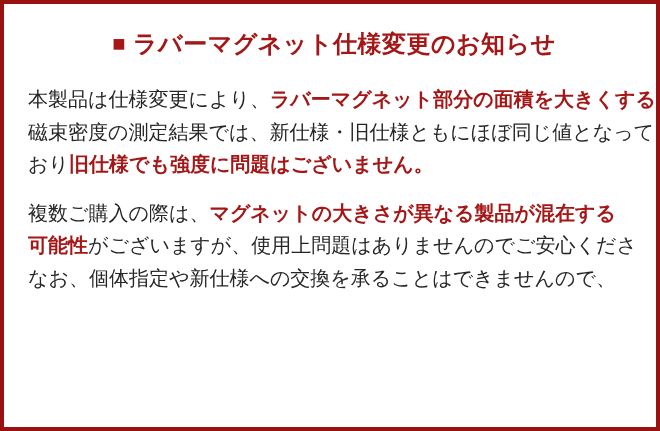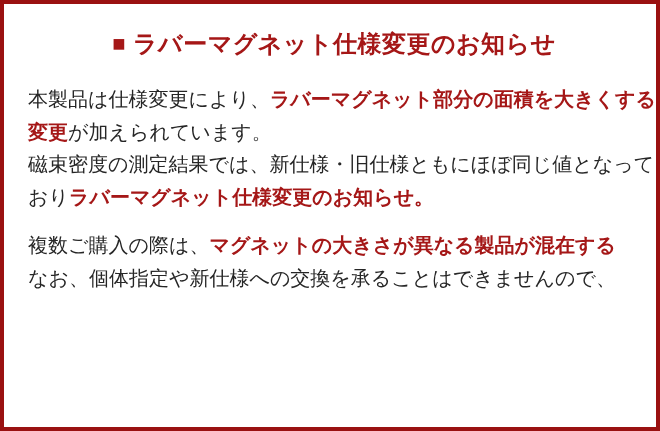--- a/index.html
+++ b/index.html
@@ -50,22 +50,22 @@
 </head>
 <body>
 
 <div class="page">
   <h1 class="title">
     <span class="bullet">■</span><span>ラバーマグネット仕様変更のお知らせ</span>
   </h1>
   <div class="body">
       <div class="paragraph">
         <div class="line"><span class="seg">本製品は仕様変更により、</span><span class="seg-em">ラバーマグネット部分の面積を大きくする</span></div>
-        <div class="line"><span class="seg-em">変更</span><span class="seg">が加えられています。</span></div>
         <div class="line"><span class="seg">磁束密度の測定結果では、新仕様・旧仕様ともにほぼ同じ値となって</span></div>
-        <div class="line"><span class="seg">おり</span><span class="seg-em">ラバーマグネット仕様変更のお知らせ。</span></div>
+        <div class="line"><span class="seg">おり</span><span class="seg-em">旧仕様でも強度に問題はございません。</span></div>
       </div>
       <div class="paragraph">
         <div class="line"><span class="seg">複数ご購入の際は、</span><span class="seg-em">マグネットの大きさが異なる製品が混在する</span></div>
+        <div class="line"><span class="seg-em">可能性</span><span class="seg">がございますが、使用上問題はありませんのでご安心くださ</span></div>
         <div class="line"><span class="seg">なお、個体指定や新仕様への交換を承ることはできませんので、</span></div>
       </div>
     </div>
 </div>
 
 </body></html>

